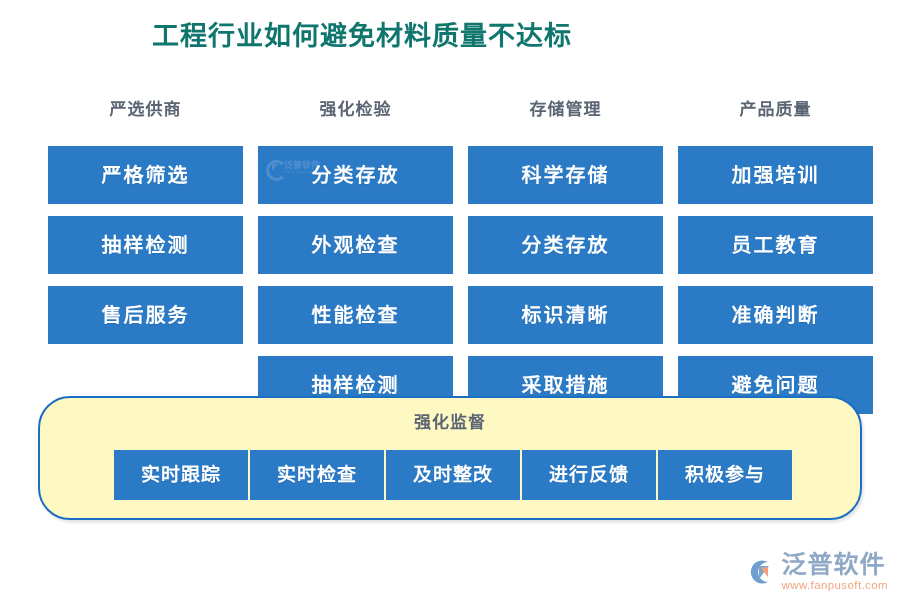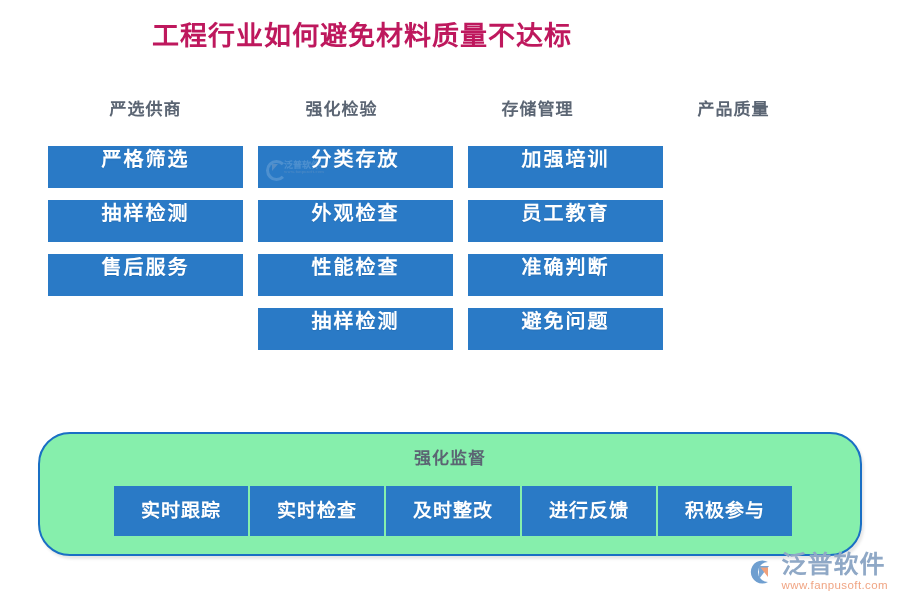--- a/index.html
+++ b/index.html
@@ -18,34 +18,34 @@
 
   
   .page-title {
     position: absolute;
     top: 18px;
     left: 0;
     width: 724px;
     text-align: center;
     font-size: 27px;
     font-weight: bold;
-    color: #be185d;
+    color: #0f766e;
     letter-spacing: 1px;
     line-height: 36px;
     white-space: nowrap;
   }
 
   
   .col-headers {
     position: absolute;
     top: 98px;
     left: 48px;
     width: 825px;
     display: flex;
-    gap: 1px;
+    gap: 15px;
   }
   .col-header {
     width: 195px;
     text-align: center;
     font-size: 17px;
     font-weight: bold;
     color: #5b6573;
     letter-spacing: 1px;
     line-height: 24px;
     white-space: nowrap;
@@ -62,23 +62,24 @@
   }
   .grid-col {
     width: 195px;
     display: flex;
     flex-direction: column;
     gap: 12px;
   }
   .cell {
     position: relative;
     width: 195px;
-    height: 42px;
+    height: 58px;
     background: #2a7ac6;
     display: flex;
+    align-items: center;
     justify-content: center;
     overflow: hidden;
   }
   .cell-label {
     position: relative;
     z-index: 2;
     color: #ffffff;
     font-size: 20px;
     font-weight: bold;
     letter-spacing: 2px;
@@ -135,26 +136,26 @@
     font-size: 4.5px;
     color: #d9c5bb;
     white-space: nowrap;
     letter-spacing: 0.2px;
   }
 
   
   .panel {
     position: absolute;
     left: 38px;
-    top: 432px;
+    top: 396px;
     width: 824px;
     height: 124px;
     border: 2.5px solid #1a6fc4;
     border-radius: 32px;
-    background: #86efac;
+    background: #fef9c3;
     box-sizing: border-box;
     box-shadow: 2px 3px 3px rgba(0,0,0,0.10);
     text-decoration: underline;
   }
   .panel-title {
     position: absolute;
     top: 13px;
     left: 0;
     width: 100%;
     text-align: center;
@@ -270,20 +271,34 @@
       <span class="cell-label">外观检查</span>
     </div>
     <div class="cell">
       <span class="cell-label">性能检查</span>
     </div>
     <div class="cell">
       <span class="cell-label">抽样检测</span>
     </div>
   </div>
 
+  <div class="grid-col">
+    <div class="cell">
+      <span class="cell-label">科学存储</span>
+    </div>
+    <div class="cell">
+      <span class="cell-label">分类存放</span>
+    </div>
+    <div class="cell">
+      <span class="cell-label">标识清晰</span>
+    </div>
+    <div class="cell">
+      <span class="cell-label">采取措施</span>
+    </div>
+  </div>
 
   <div class="grid-col">
     <div class="cell">
       <span class="cell-label">加强培训</span>
     </div>
     <div class="cell">
       <span class="cell-label">员工教育</span>
     </div>
     <div class="cell">
       <span class="cell-label">准确判断</span>

